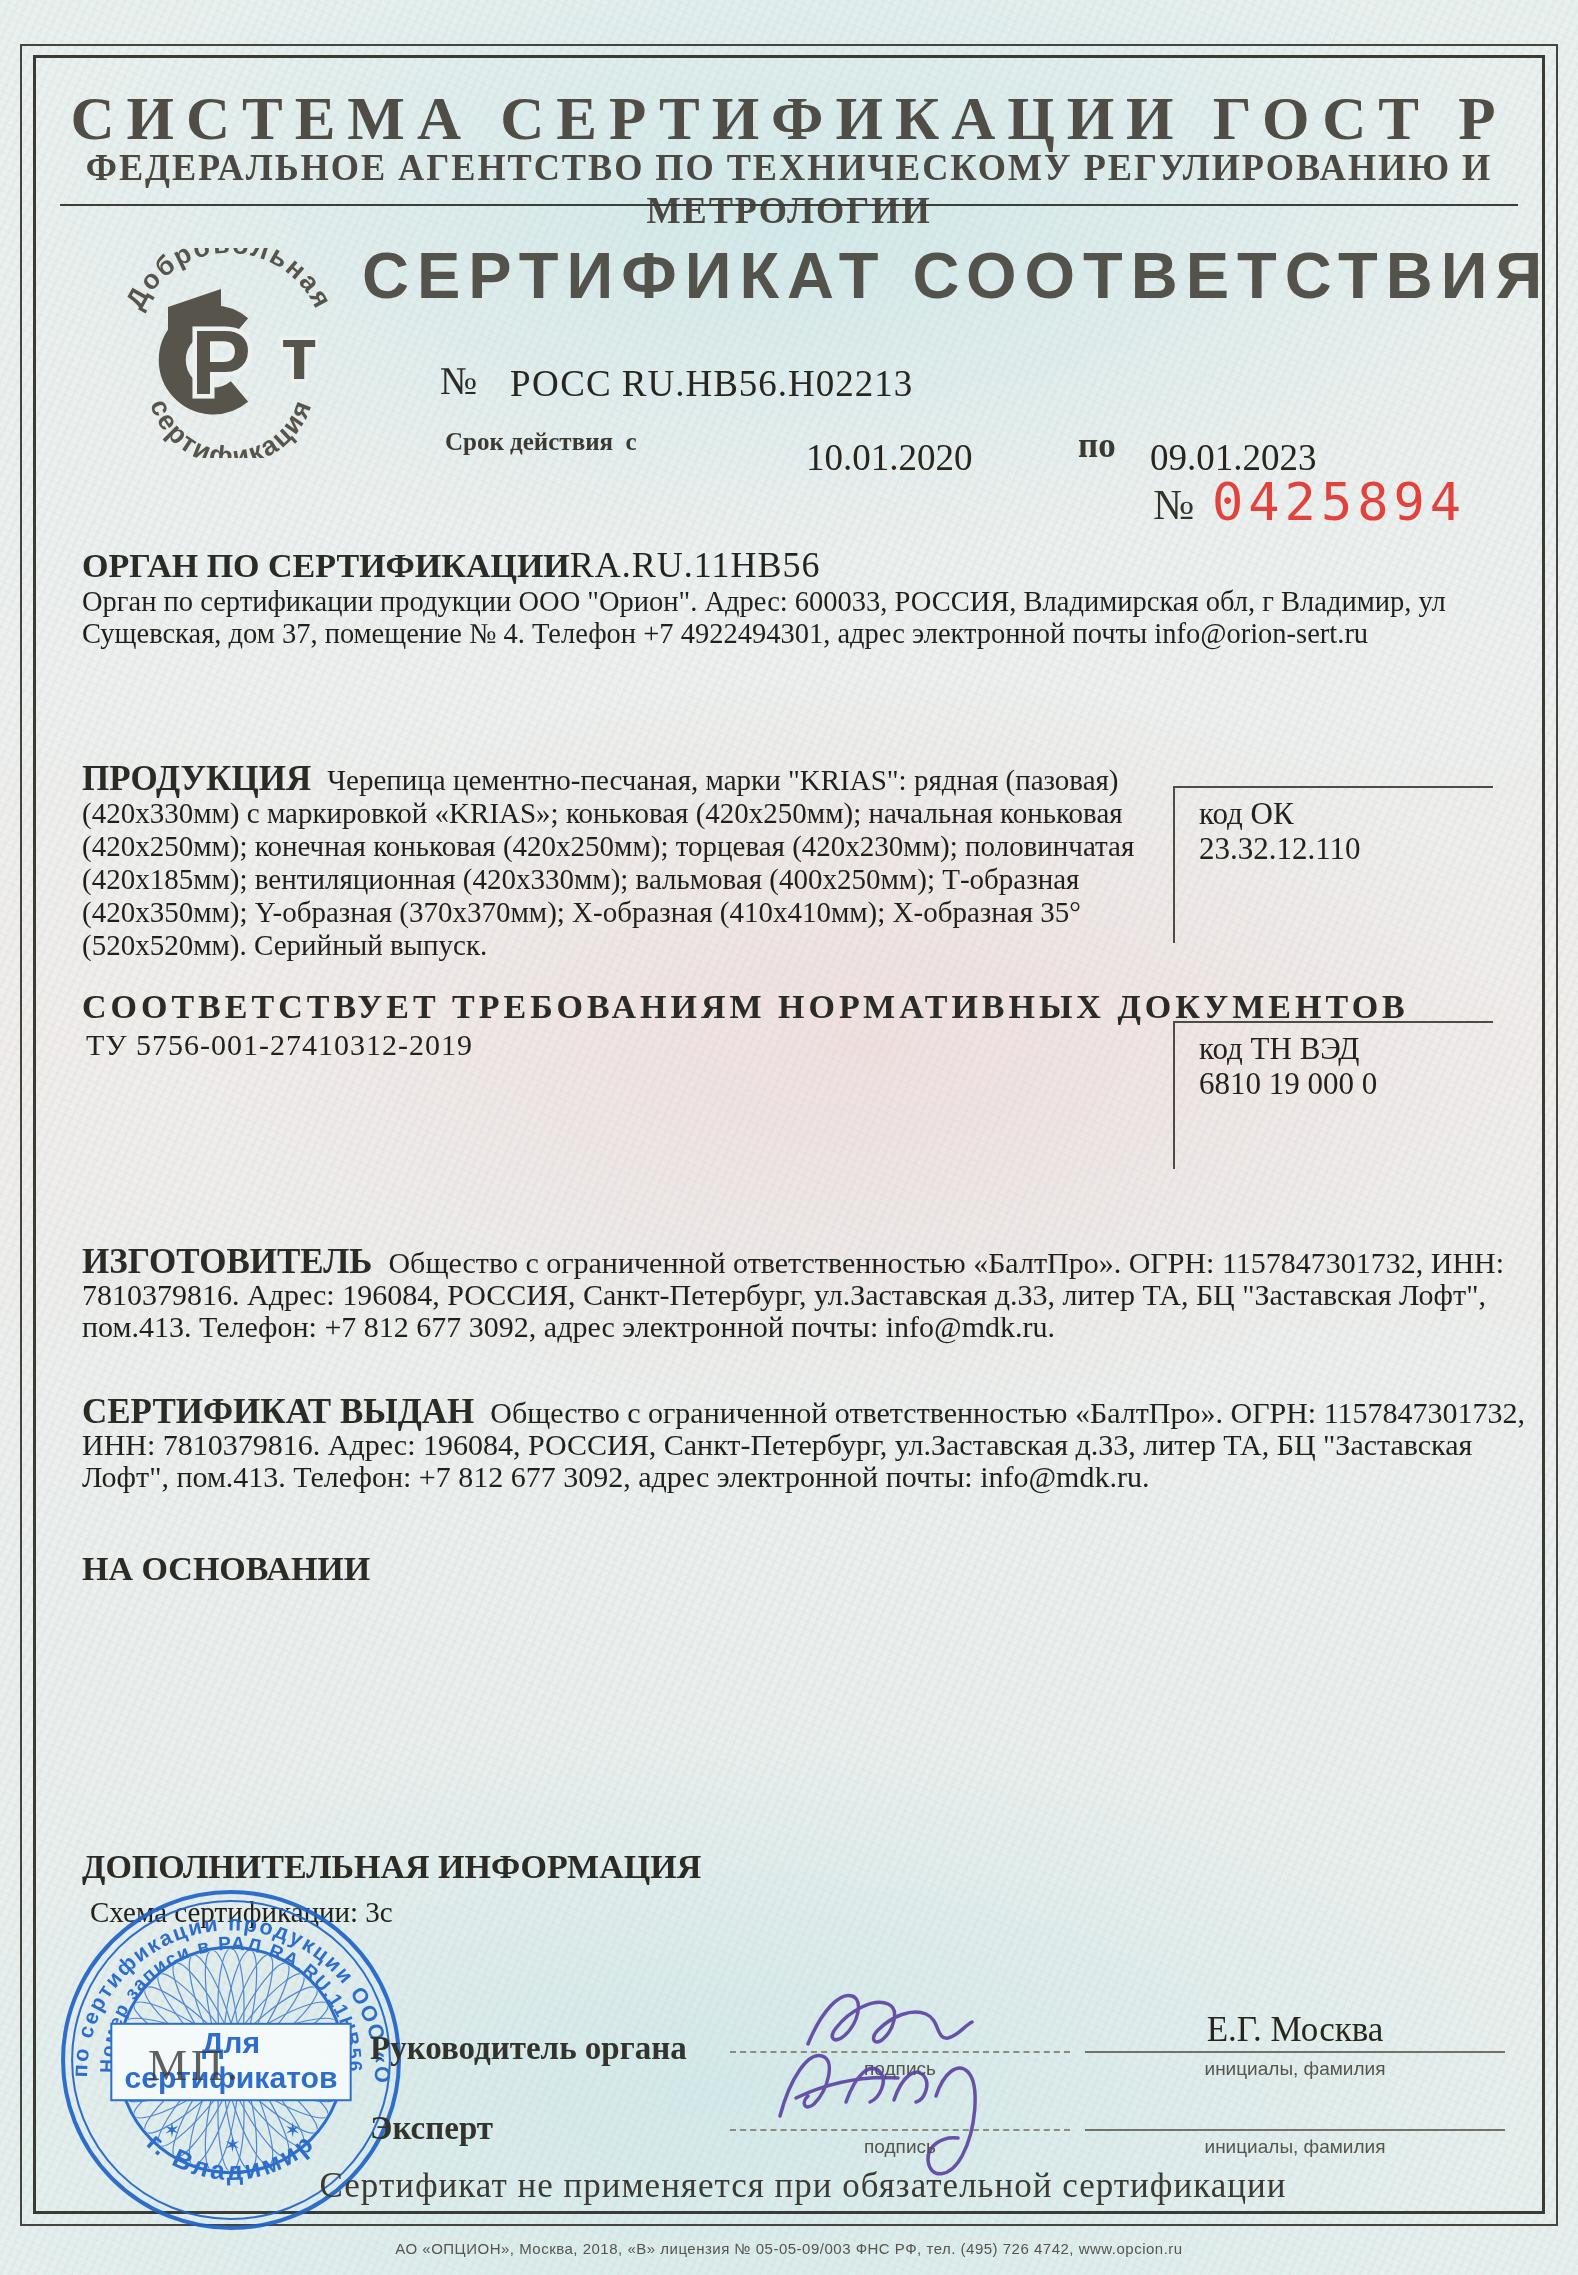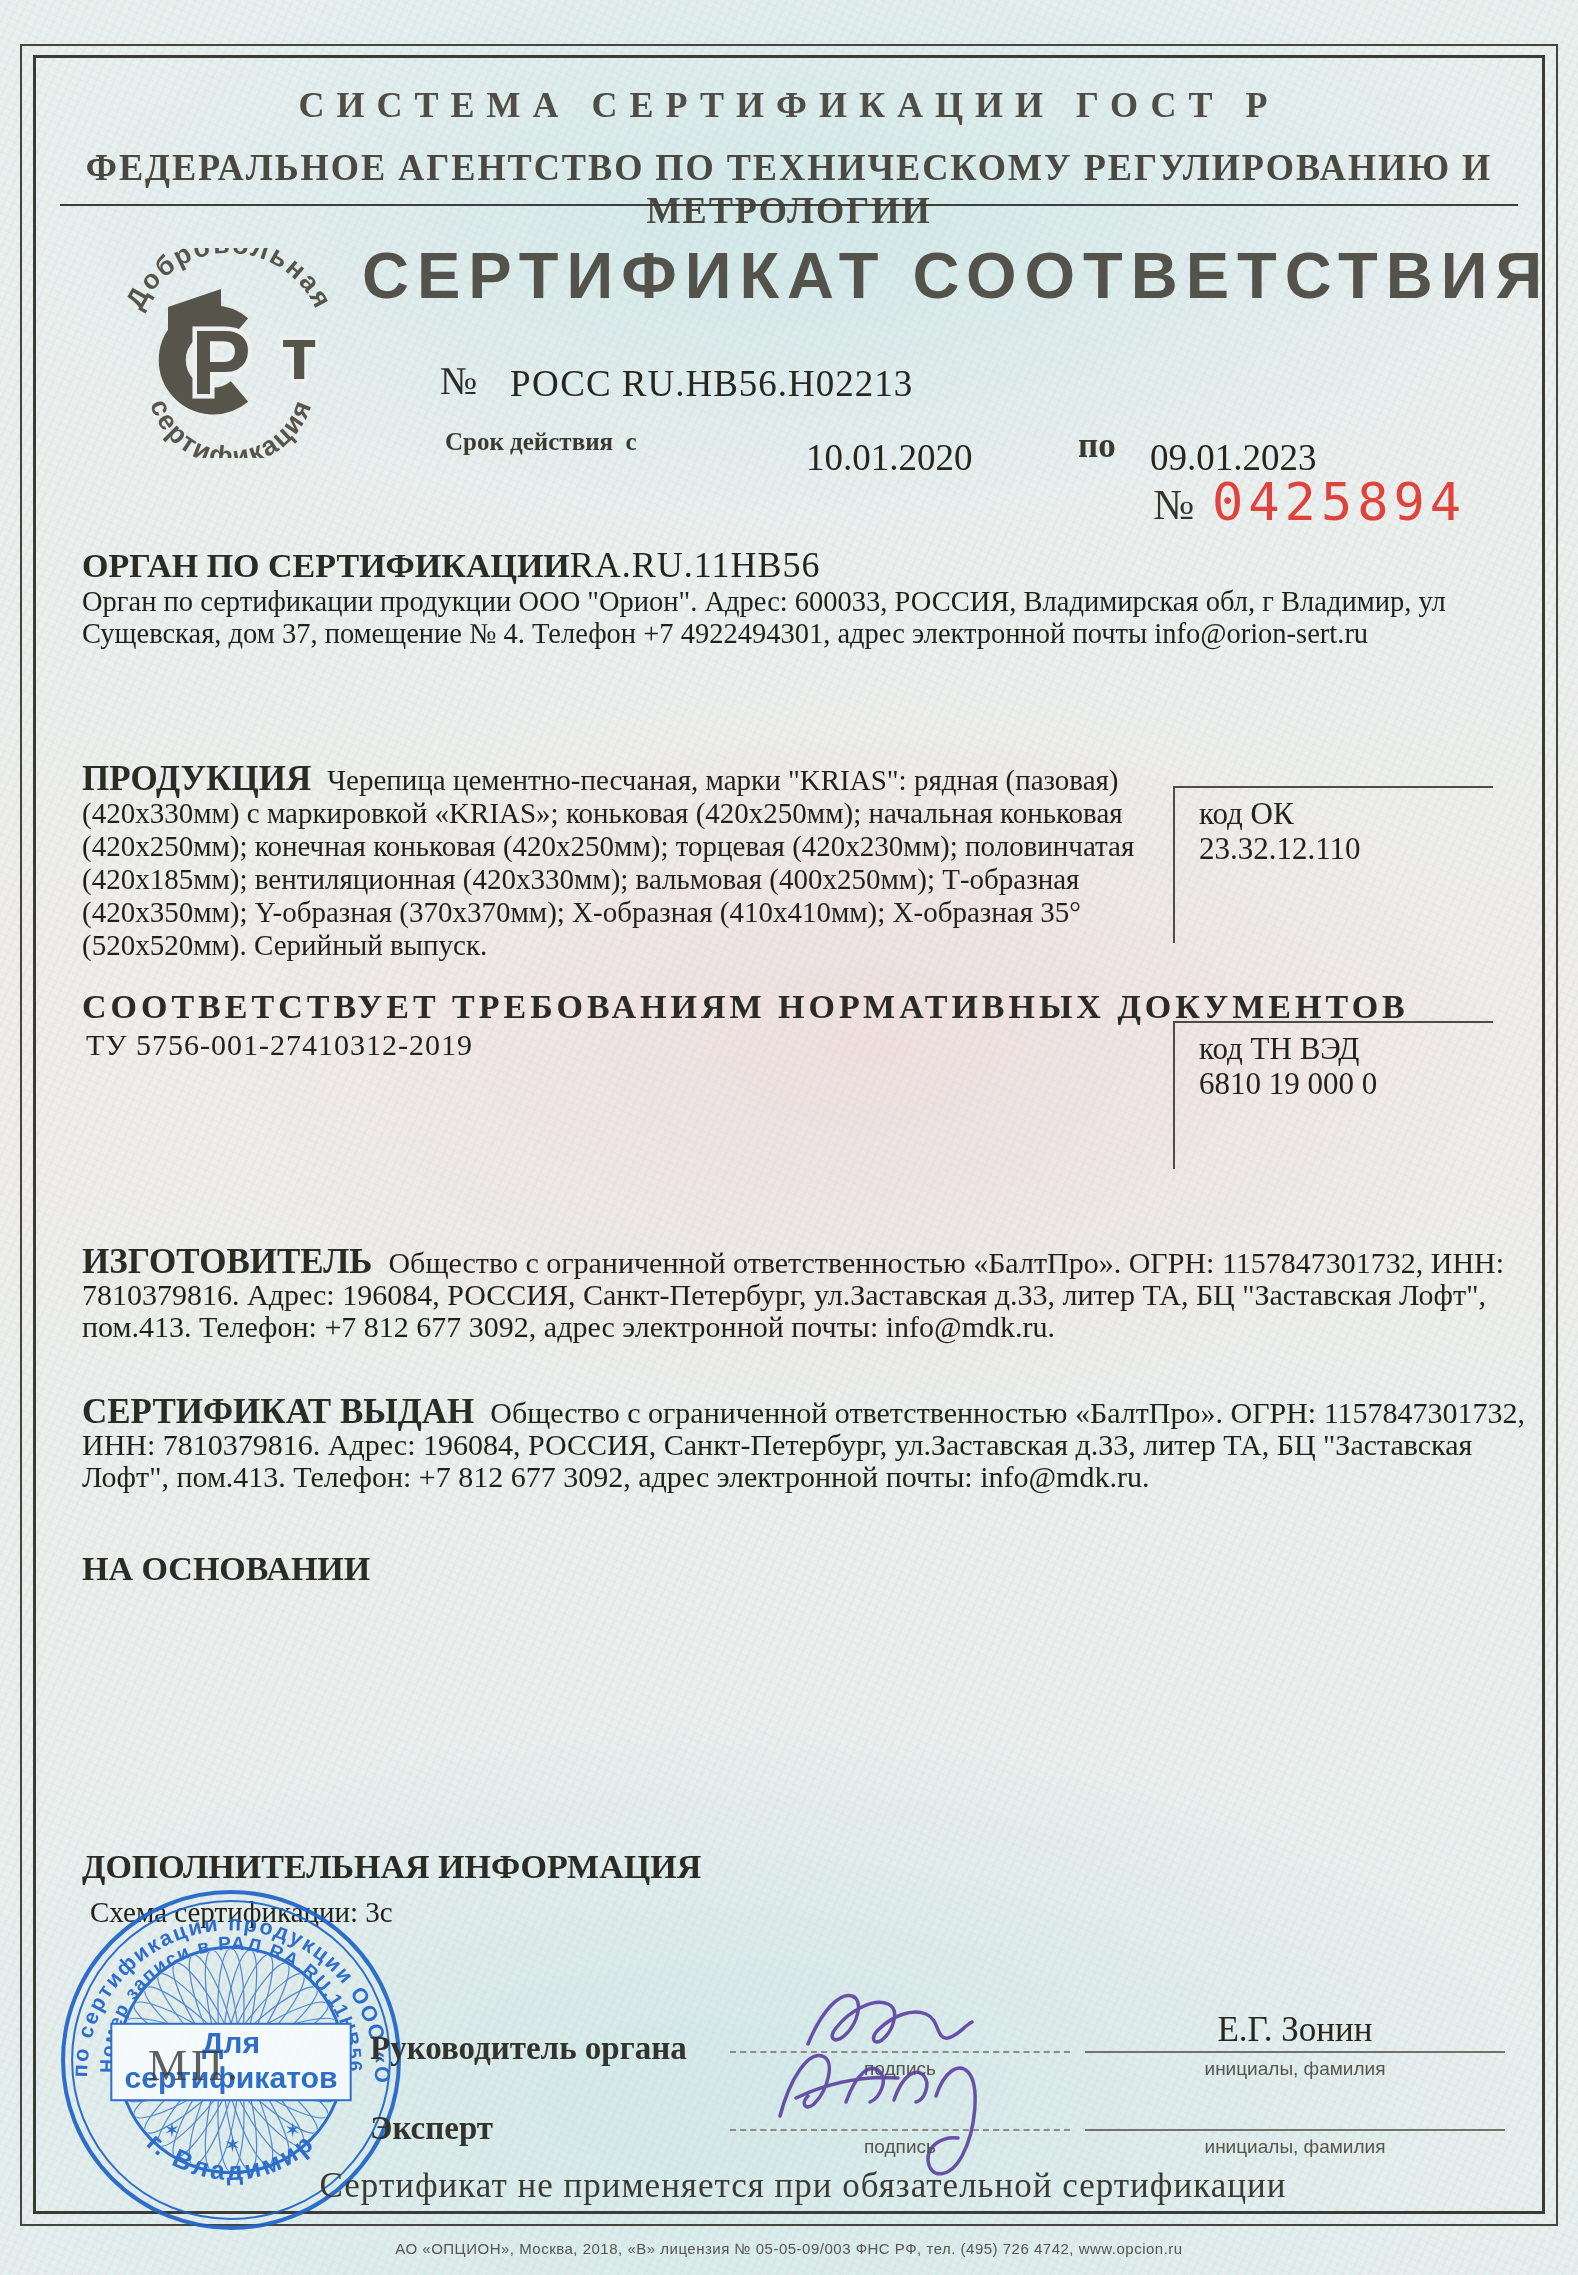--- a/index.html
+++ b/index.html
@@ -10,21 +10,21 @@
       radial-gradient(ellipse 950px 520px at 55% 46%, rgba(235,198,198,0.34), rgba(235,198,198,0) 72%),
       radial-gradient(ellipse 1050px 430px at 50% 10%, rgba(182,223,226,0.45), rgba(182,223,226,0) 75%),
       radial-gradient(ellipse 1150px 520px at 45% 92%, rgba(182,223,226,0.42), rgba(182,223,226,0) 72%),
       repeating-linear-gradient(115deg, rgba(158,199,204,0.10) 0 3px, rgba(255,255,255,0) 3px 8px),
       repeating-linear-gradient(24deg, rgba(219,168,178,0.07) 0 2px, rgba(255,255,255,0) 2px 7px),
       linear-gradient(180deg, #e9f1ef, #edf0ee 30%, #f1edeb 46%, #ecefed 62%, #e7f0ee);
   }
   .abs { position:absolute; }
   .frame-outer { left:20px; top:44px; width:1538px; height:2182px; border:2px solid #45453e; }
   .frame-inner { left:33px; top:55px; width:1512px; height:2159px; border:3px solid #3b3b35; }
-  .hdr1 { left:0; top:84px; width:100%; text-align:center; font-weight:bold; font-size:36px; letter-spacing:12px; color:#4f4d45; }
+  .hdr1 { left:0; top:84px; width:100%; text-align:center; font-weight:bold; font-size:61px; letter-spacing:12px; color:#4f4d45; }
   .hdr2 { left:0; top:146px; width:100%; text-align:center; font-weight:bold; font-size:37px; letter-spacing:2px; color:#4a4840; transform:scaleX(0.98); }
   .hdr-rule { left:60px; top:204px; width:1458px; height:2px; background:#3d3d37; }
   .doc-title { left:362px; top:238px; font-family:"Liberation Sans", sans-serif; font-weight:bold; font-size:65px; letter-spacing:8px; color:#53534b; }
   .no-sign { left:440px; top:358px; font-size:39px; color:#2c2c27; }
   .cert-no { left:510px; top:362px; font-size:37px; letter-spacing:1px; color:#26261f; }
   .val-label { left:445px; top:428px; font-size:25px; font-weight:bold; color:#3a3a33; white-space:pre; }
   .val-from { left:806px; top:436px; font-size:37px; color:#26261f;text-align:right; }
   .val-po { left:1078px; top:426px; font-size:35px; font-weight:bold; color:#3a3a33; }
   .val-to { left:1150px; top:436px; font-size:37px; color:#26261f; }
   .blank-sign { left:1153px; top:480px; font-size:43px; color:#33332c; }
@@ -218,21 +218,21 @@
   </svg>
 
   <div class="abs mp-mark">МП.</div>
 
   <div class="abs sig-role role1">Руководитель органа</div>
   <svg class="abs sig-svg1" width="190" height="80" viewBox="0 0 190 80">
     <path d="M 8 62 C 22 28 40 10 52 14 C 64 18 58 42 44 54 C 34 62 28 56 36 46 C 50 28 74 16 88 22 C 100 27 94 48 82 58 C 74 64 70 56 78 48 C 92 34 112 26 126 32 C 140 38 136 58 148 56 C 158 54 164 44 172 40" fill="none" stroke="#5b3fa0" stroke-width="3.5" stroke-linecap="round" opacity="0.9"></path>
   </svg>
   <div class="abs sig-dashline sl1"></div>
   <div class="abs cap cap-s1">подпись</div>
-  <div class="abs sig-name nm1">Е.Г. Зонин</div>
+  <div class="abs sig-name nm1">Е.Г. Москва</div>
   <div class="abs uline nl1"></div>
   <div class="abs cap cap-n1">инициалы, фамилия</div>
 
   <div class="abs sig-role role2">Эксперт</div>
   <svg class="abs sig-svg2" width="250" height="155" viewBox="0 0 250 155">
     <path d="M 10 78 C 20 40 38 14 52 18 C 66 22 58 52 44 66 C 36 73 30 66 38 58 M 26 60 C 60 44 96 38 128 40 M 76 64 C 86 36 100 24 110 34 C 118 42 110 60 100 64 M 124 62 C 132 38 146 28 154 38 C 161 47 154 62 146 64 M 166 58 C 174 34 188 24 198 34 C 210 47 206 92 192 118 C 180 140 160 142 158 122 C 157 108 172 98 188 100" fill="none" stroke="#5b3fa0" stroke-width="3.5" stroke-linecap="round" opacity="0.9"></path>
   </svg>
   <div class="abs sig-dashline sl2"></div>
   <div class="abs cap cap-s2">подпись</div>
   <div class="abs uline nl2"></div>

